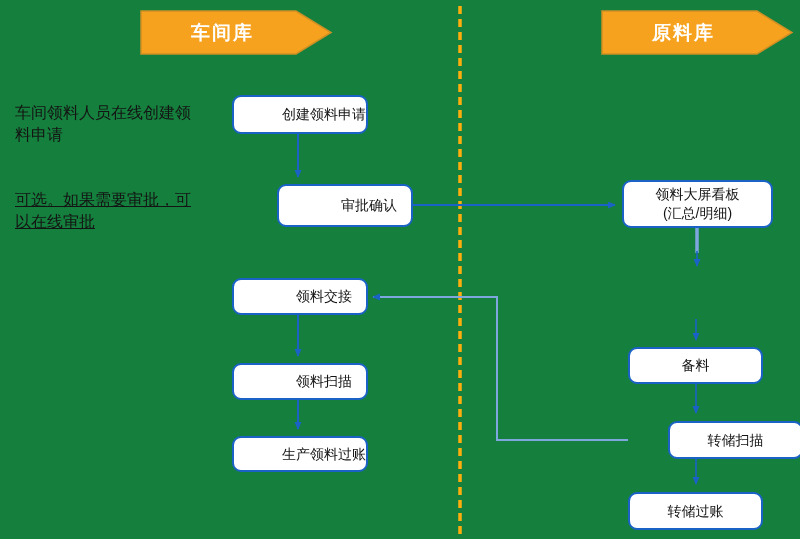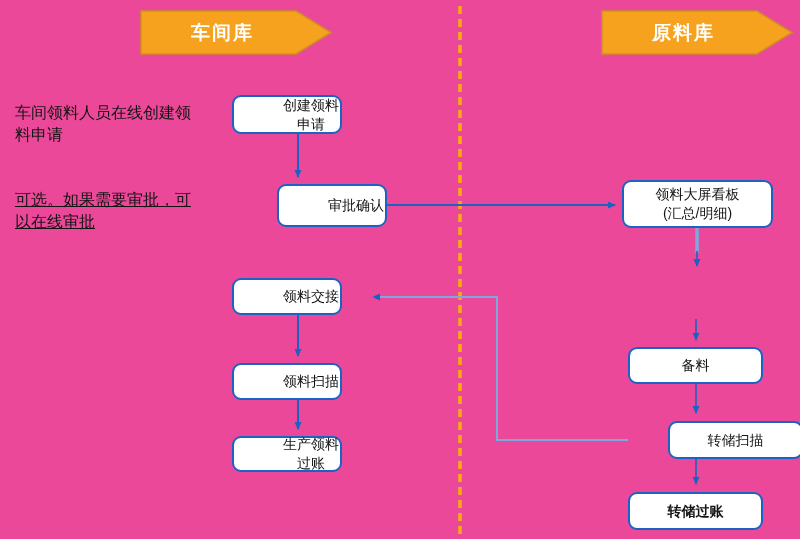--- a/index.html
+++ b/index.html
@@ -1,19 +1,19 @@
 <!DOCTYPE html>
 <html><head>
 <meta charset="utf-8">
 <style>
   html,body{margin:0;padding:0;background:#ffffff;}
   .canvas{
     position:relative;
     width:800px;height:539px;
-    background:#ec4899;
+    background:#15803d;
     font-family:"Liberation Sans","DejaVu Sans",sans-serif;
     overflow:hidden;
   }
   .overlay{
     position:absolute;left:0;top:0;width:800px;height:539px;
     pointer-events:none;
   }
   .banner{
     position:absolute;width:193px;height:45px;
   }
@@ -32,21 +32,21 @@
     position:absolute;
     background:#ffffff;
     border:2px solid #1B62C6;
     border-radius:9px;
     display:flex;align-items:center;justify-content:center;
     text-align:center;
     font-size:14px;line-height:1.35;color:#141414;
     white-space:pre-line;
     box-sizing:border-box;
   }
-  .col-left{left:232px;width:110px;padding-left:48px;}
+  .col-left{left:232px;width:136px;padding-left:48px;}
   .col-right{left:628px;width:135px;}
 </style>
 </head>
 <body>
 
 <div class="canvas">
 
   <svg class="overlay" width="800" height="539" viewBox="0 0 800 539">
     <defs>
       <marker id="mDark" markerUnits="userSpaceOnUse" markerWidth="9" markerHeight="8" refX="7" refY="3.5" orient="auto">
@@ -93,15 +93,15 @@
   <div class="step col-left" style="top:95px;height:39px;">创建领料申请</div>
   <div class="step col-left" style="top:184px;height:43px;margin-left:45px;">审批确认</div>
   <div class="step col-left" style="top:278px;height:37px;">领料交接</div>
   <div class="step col-left" style="top:363px;height:37px;">领料扫描</div>
   <div class="step col-left" style="top:436px;height:36px;">生产领料过账</div>
 
   <div class="step" style="left:622px;width:151px;top:180px;height:48px;">领料大屏看板
 (汇总/明细)</div>
   <div class="step col-right" style="top:347px;height:37px;">备料</div>
   <div class="step col-right" style="top:421px;height:38px;margin-left:40px;">转储扫描</div>
-  <div class="step col-right" style="top:492px;height:38px;font-weight:bold;">转储过账</div>
+  <div class="step col-right" style="top:492px;height:38px;">转储过账</div>
 
 </div>
 
 </body></html>

